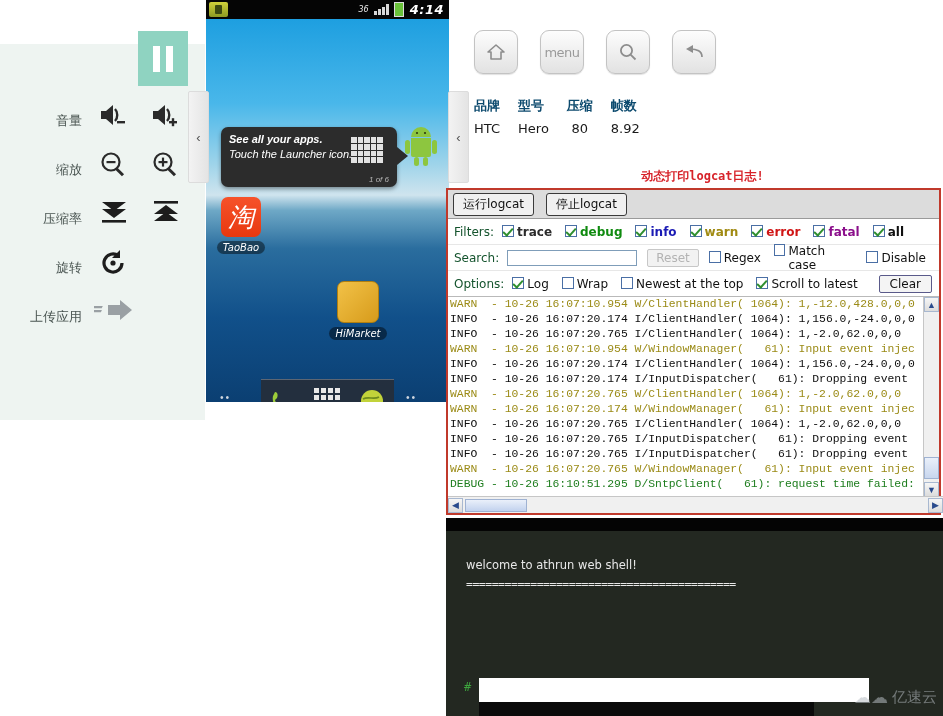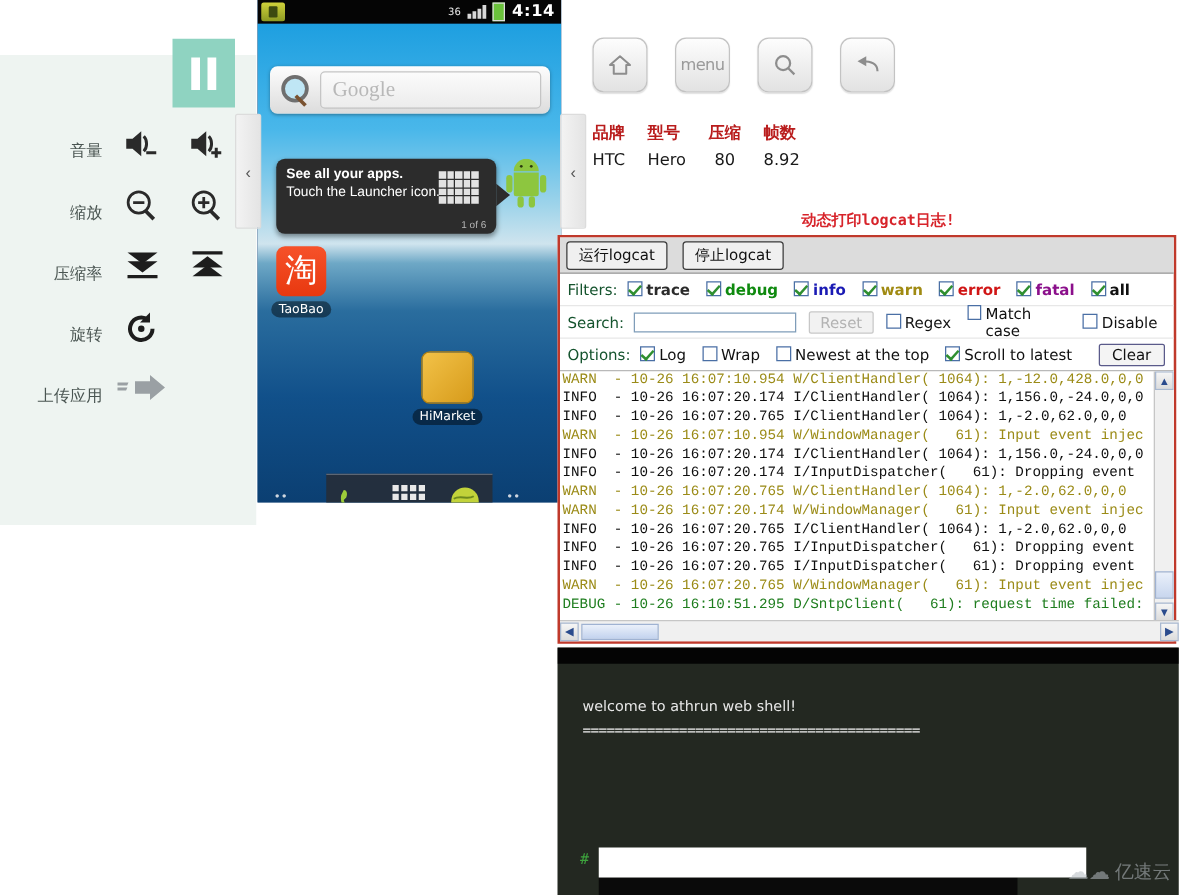--- a/index.html
+++ b/index.html
@@ -18,21 +18,21 @@
   .ctl-ico svg{display:block;margin:0 auto;}
 
   
   .collapse-handle{position:absolute;width:19px;height:90px;
     background:linear-gradient(to right,#f3f3f3,#e4e4e4);border:1px solid #dcdcdc;border-radius:2px;
     display:flex;align-items:center;justify-content:center;font-size:13px;color:#555;}
   #collapse-left{left:188px;top:91px;z-index:7;}
   #collapse-right{left:448px;top:91px;z-index:7;}
 
   
-  #phone{position:absolute;left:206px;top:0;width:243px;height:402px;overflow:hidden;background:#0a3f73;}
+  #phone{position:absolute;left:206px;top:0;width:243px;height:402px;overflow:hidden;background:#0a3f73;font-style:italic;}
   #phone-status{position:absolute;left:0;top:0;width:243px;height:19px;background:#050505;color:#fff;
     font-size:11px;display:flex;align-items:center;font-family:"DejaVu Sans",sans-serif;}
   #phone-status .lockico{width:19px;height:15px;margin-left:3px;background:linear-gradient(#cfd13a,#8d9a23);
     border-radius:2px;position:relative;}
   #phone-status .lockico:after{content:"";position:absolute;left:6px;top:3px;width:7px;height:9px;
     background:#3d4a10;border-radius:1px;}
   #phone-status .spacer{flex:1;}
   #st-36{font-size:8px;line-height:7px;text-align:center;color:#e9e9e9;margin-right:5px;}
   #st-sig{width:15px;height:11px;margin-right:5px;position:relative;}
   #st-sig i{position:absolute;bottom:0;width:3px;background:#d8d8d8;display:block;}
@@ -76,21 +76,21 @@
 
   
   #right-top{position:absolute;left:462px;top:0;width:481px;height:165px;background:#ffffff;}
   #navbtns{position:absolute;left:12px;top:30px;display:flex;gap:22px;}
   .navbtn{width:42px;height:42px;border-radius:9px;background:linear-gradient(#fdfdfd,#e2e2e2);
     border:1px solid #c3c3c3;display:flex;align-items:center;justify-content:center;color:#8b8b8b;
     box-shadow:0 1px 1px rgba(0,0,0,.12);}
   .navbtn .mn{font-family:"DejaVu Sans",sans-serif;font-size:13px;color:#9a9a9a;letter-spacing:-.5px;}
   #devinfo{position:absolute;left:12px;top:97px;}
   #devinfo table{border-collapse:collapse;}
-  #devinfo th{font-size:13px;font-weight:bold;color:#b91c1c;padding:0 18px 6px 0;text-align:left;
+  #devinfo th{font-size:13px;font-weight:bold;color:#0c4a6e;padding:0 18px 6px 0;text-align:left;
     font-family:"DejaVu Sans",sans-serif;}
   #devinfo td{font-size:13px;color:#1a1a1a;padding:0 18px 0 0;text-align:center;font-family:"DejaVu Sans",sans-serif;}
   #panel-title{position:absolute;left:462px;top:168px;width:481px;text-align:center;color:#d7232a;
     font-size:12px;font-family:"DejaVu Sans Mono",monospace;font-weight:bold;}
 
   
   #logcat{position:absolute;left:446px;top:188px;width:495px;height:327px;border:2px solid #c0392b;
     background:#ffffff;box-sizing:border-box;}
   #lc-toolbar{height:28px;background:#dcdcdc;border-bottom:1px solid #9a9a9a;display:flex;align-items:center;
     gap:12px;padding-left:5px;}
@@ -244,27 +244,20 @@
       <i style="left:0;height:4px"></i>
         <i style="left:4px;height:6px"></i>
         <i style="left:8px;height:8px"></i>
         <i style="left:12px;height:11px"></i>
     </span>
     <span id="st-bat"></span>
     <span id="st-time">4:14</span>
   </div>
 
   <div id="phone-wall">
-    <div id="google-bar">
-      <span class="gico">
-          <i class="lens"></i>
-          <i class="hdl"></i>
-        </span>
-      <span class="gfield">Google</span>
-    </div>
 
     <div id="tip-bubble">
       <div class="t1">See all your apps.</div>
       <div class="t2">Touch the Launcher icon.</div>
       <div class="t3">1 of 6</div>
       <div id="tip-grid">
         <i></i>
           <i></i>
           <i></i>
           <i></i>

